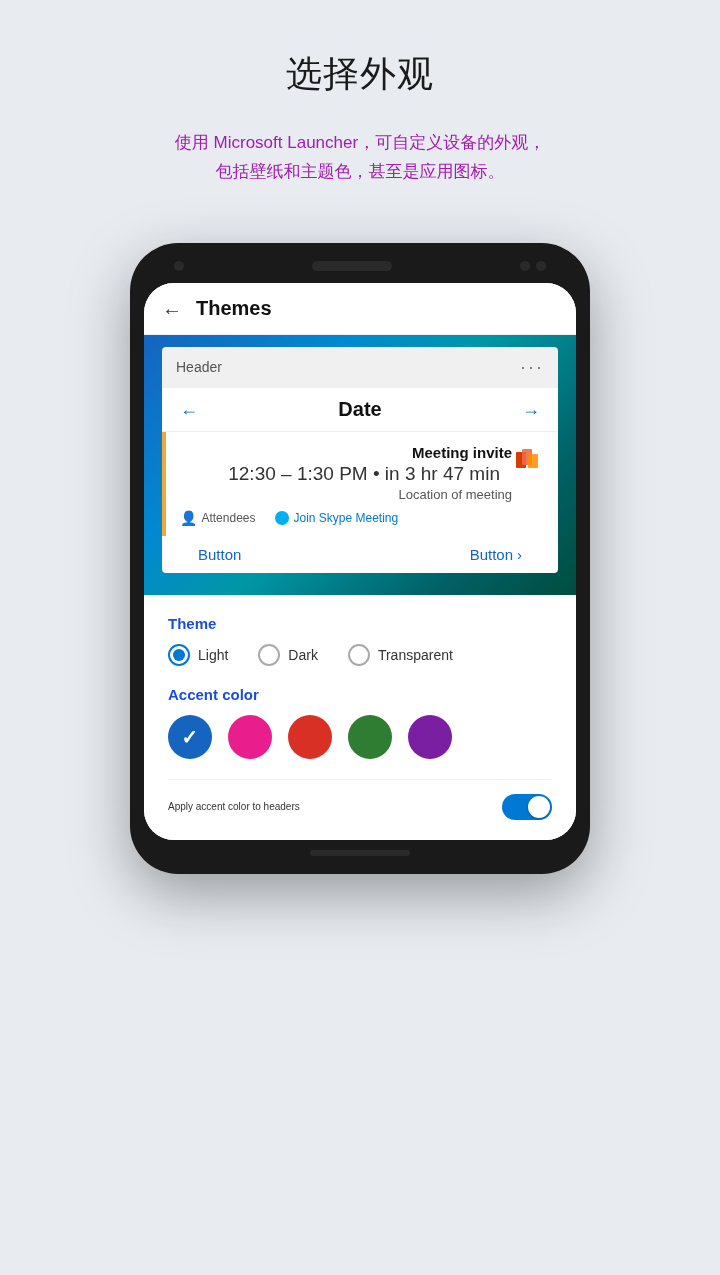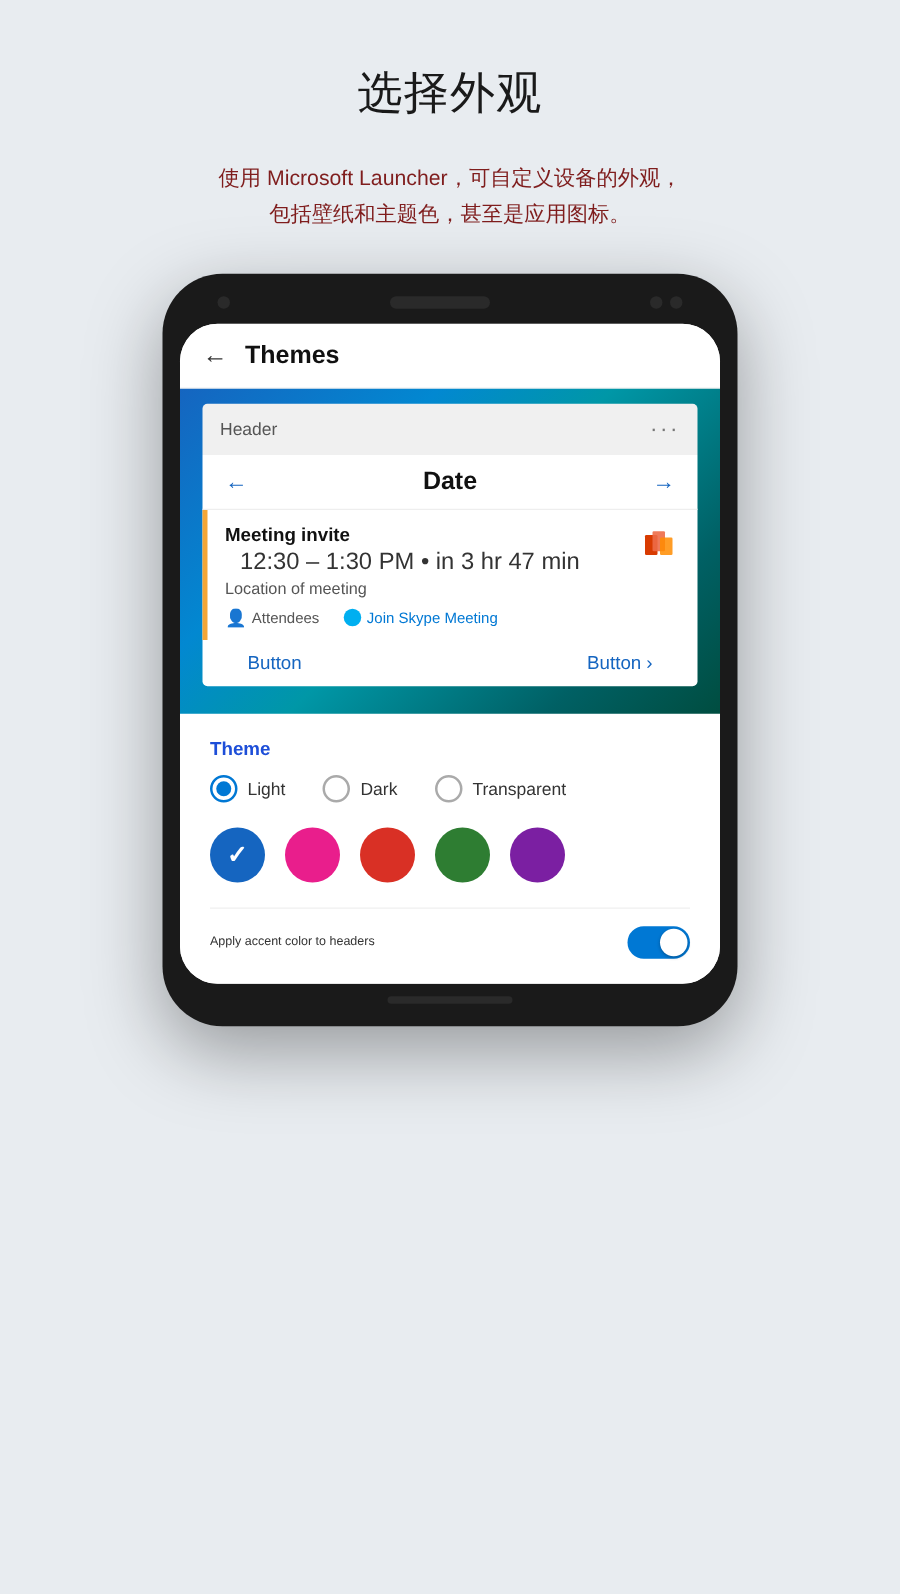--- a/index.html
+++ b/index.html
@@ -18,25 +18,25 @@
       font-size: 36px;
       font-weight: 400;
       color: #1a1a1a;
       margin-top: 50px;
       margin-bottom: 30px;
       letter-spacing: 1px;
     }
 
     .page-subtitle {
       font-size: 17px;
-      color: #7f1d1d;
+      color: #a21caf;
       text-align: center;
       line-height: 1.7;
       max-width: 500px;
-      margin-bottom: 32px;
+      margin-bottom: 56px;
     }
 
     
     .phone-shell {
       width: 460px;
       background: #1a1a1a;
       border-radius: 48px;
       padding: 18px 14px;
       box-shadow: 0 20px 60px rgba(0,0,0,0.35);
       position: relative;
@@ -99,20 +99,21 @@
     }
 
     
     .wallpaper-area {
       height: 260px;
       background: linear-gradient(135deg, #1565c0 0%, #0288d1 30%, #0097a7 50%, #006064 80%, #004d40 100%);
       display: flex;
       align-items: center;
       justify-content: center;
       position: relative;
+      text-align: right;
     }
 
     
     .calendar-card-wrapper {
       position: absolute;
       top: 12px;
       left: 18px;
       right: 18px;
     }
 
@@ -465,20 +466,21 @@
             <span class="theme-label">Dark</span>
           </div>
           <div class="theme-option">
             <div class="radio-outer unselected"></div>
             <span class="theme-label">Transparent</span>
           </div>
         </div>
       </div>
 
       <div class="setting-section">
+        <div class="setting-section-title">Accent color</div>
         <div class="accent-colors">
           <div class="accent-dot selected" style="background:#1565c0;"></div>
           <div class="accent-dot" style="background:#e91e8c;"></div>
           <div class="accent-dot" style="background:#d93025;"></div>
           <div class="accent-dot" style="background:#2e7d32;"></div>
           <div class="accent-dot" style="background:#7b1fa2;"></div>
         </div>
       </div>
 
       <div class="apply-header-row">

